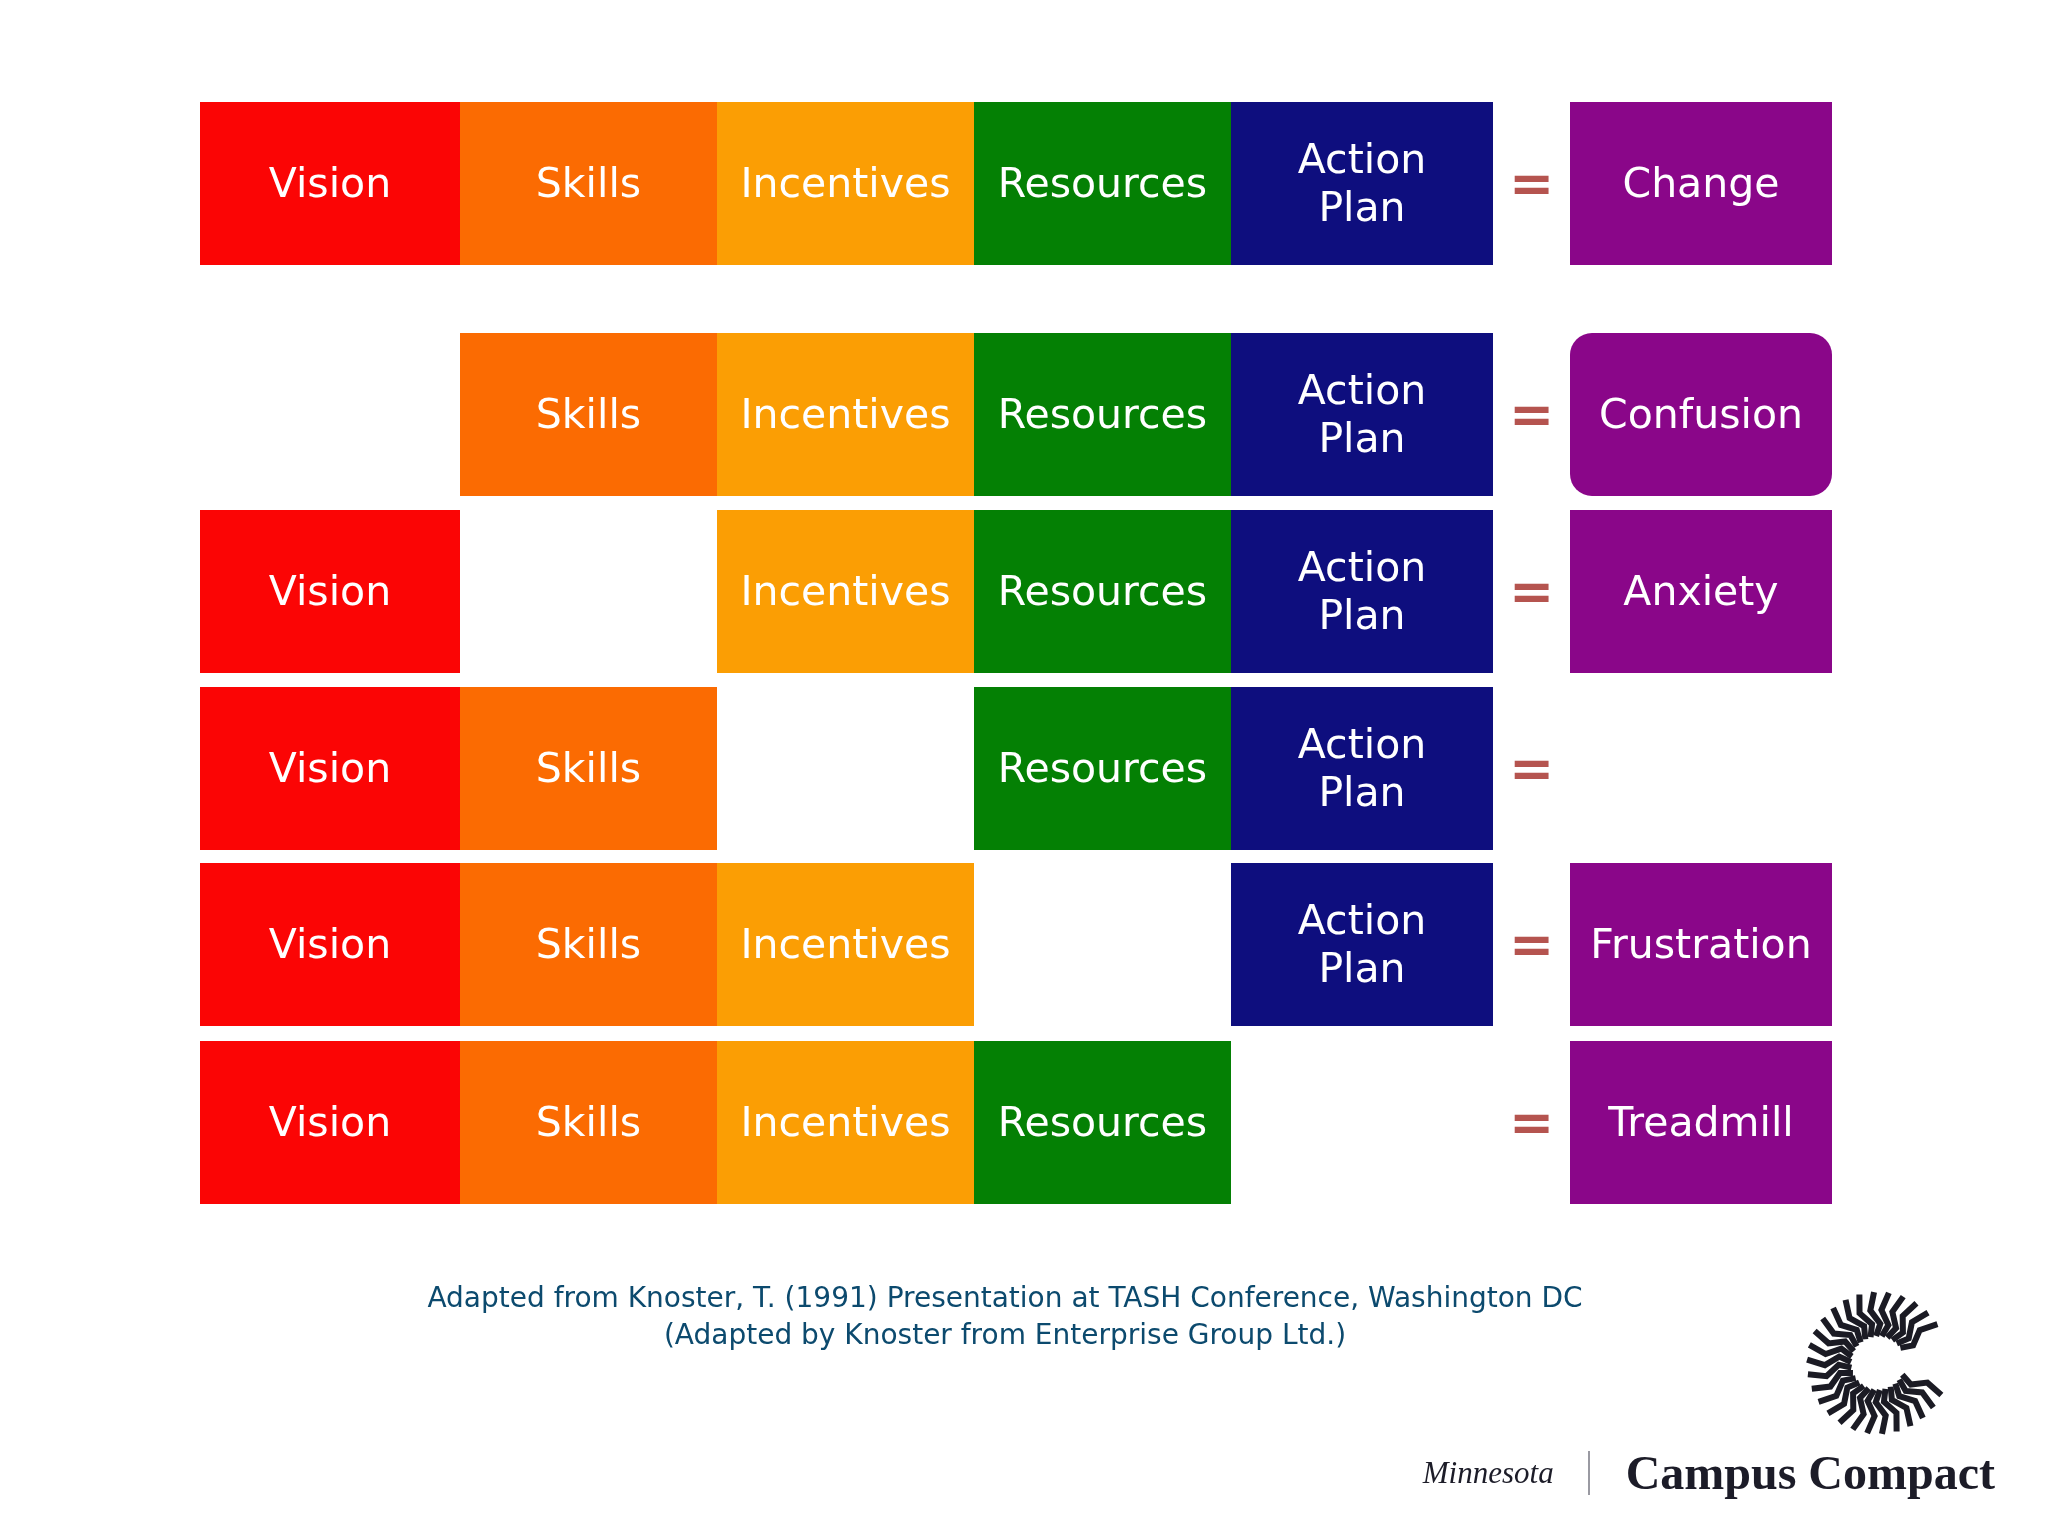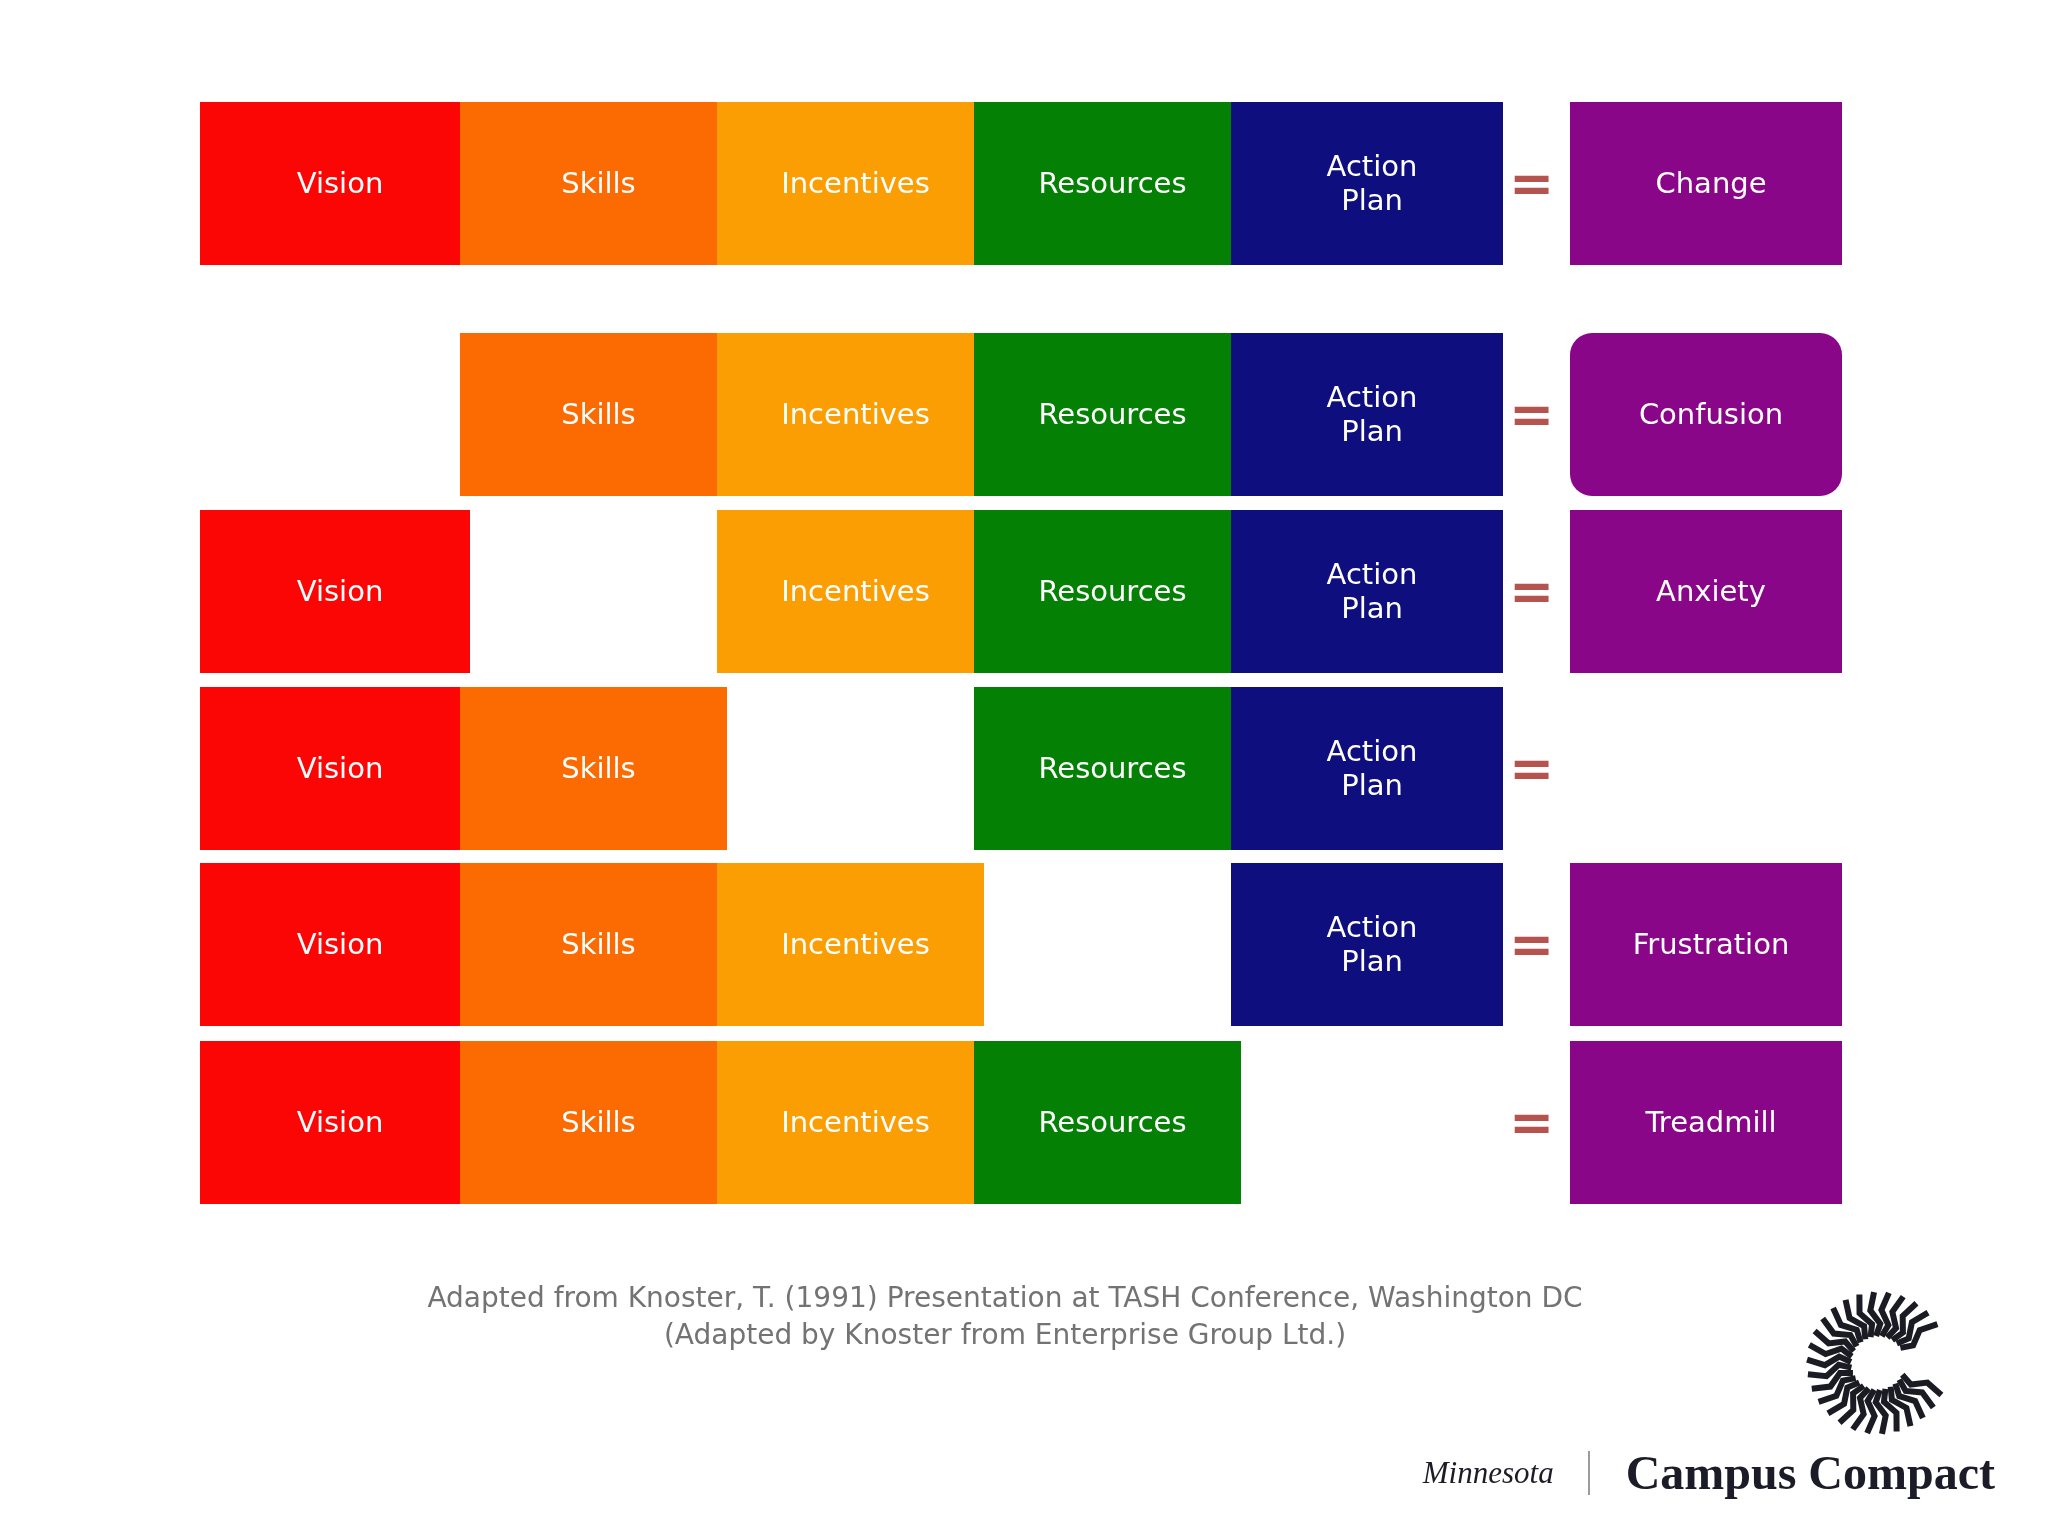--- a/index.html
+++ b/index.html
@@ -8,38 +8,37 @@
     background:#ffffff;
     position:relative;
     overflow:hidden;
     font-family:"DejaVu Sans","Liberation Sans",sans-serif;
   }
   .stage{position:absolute;left:0;top:0;width:2048px;height:1536px;}
   .block{
     position:absolute;
     display:flex;align-items:center;justify-content:center;
     color:#ffffff;
-    font-size:29px;
+    font-size:41px;
     line-height:1.15;
     text-align:center;
-    padding-left:10px;
   }
   .block .lbl{display:block;}
   .block .lbl.wrap{max-width:160px;}
   .equals{
     position:absolute;
     display:flex;align-items:center;justify-content:center;
     font-size:54px;
     font-weight:700;
   }
   .footer{
     position:absolute;
     left:0;top:1279px;width:2010px;
     text-align:center;
-    color:#737373;
+    color:#0c4a6e;
     font-size:28px;
     line-height:37px;
     font-family:"DejaVu Sans","Liberation Sans",sans-serif;
   }
   .logo{
     position:absolute;
     left:1600px;top:1285px;width:430px;height:230px;
   }
   .logo .spiral-wrap{
     position:absolute;left:203px;top:0;width:150px;height:150px;

